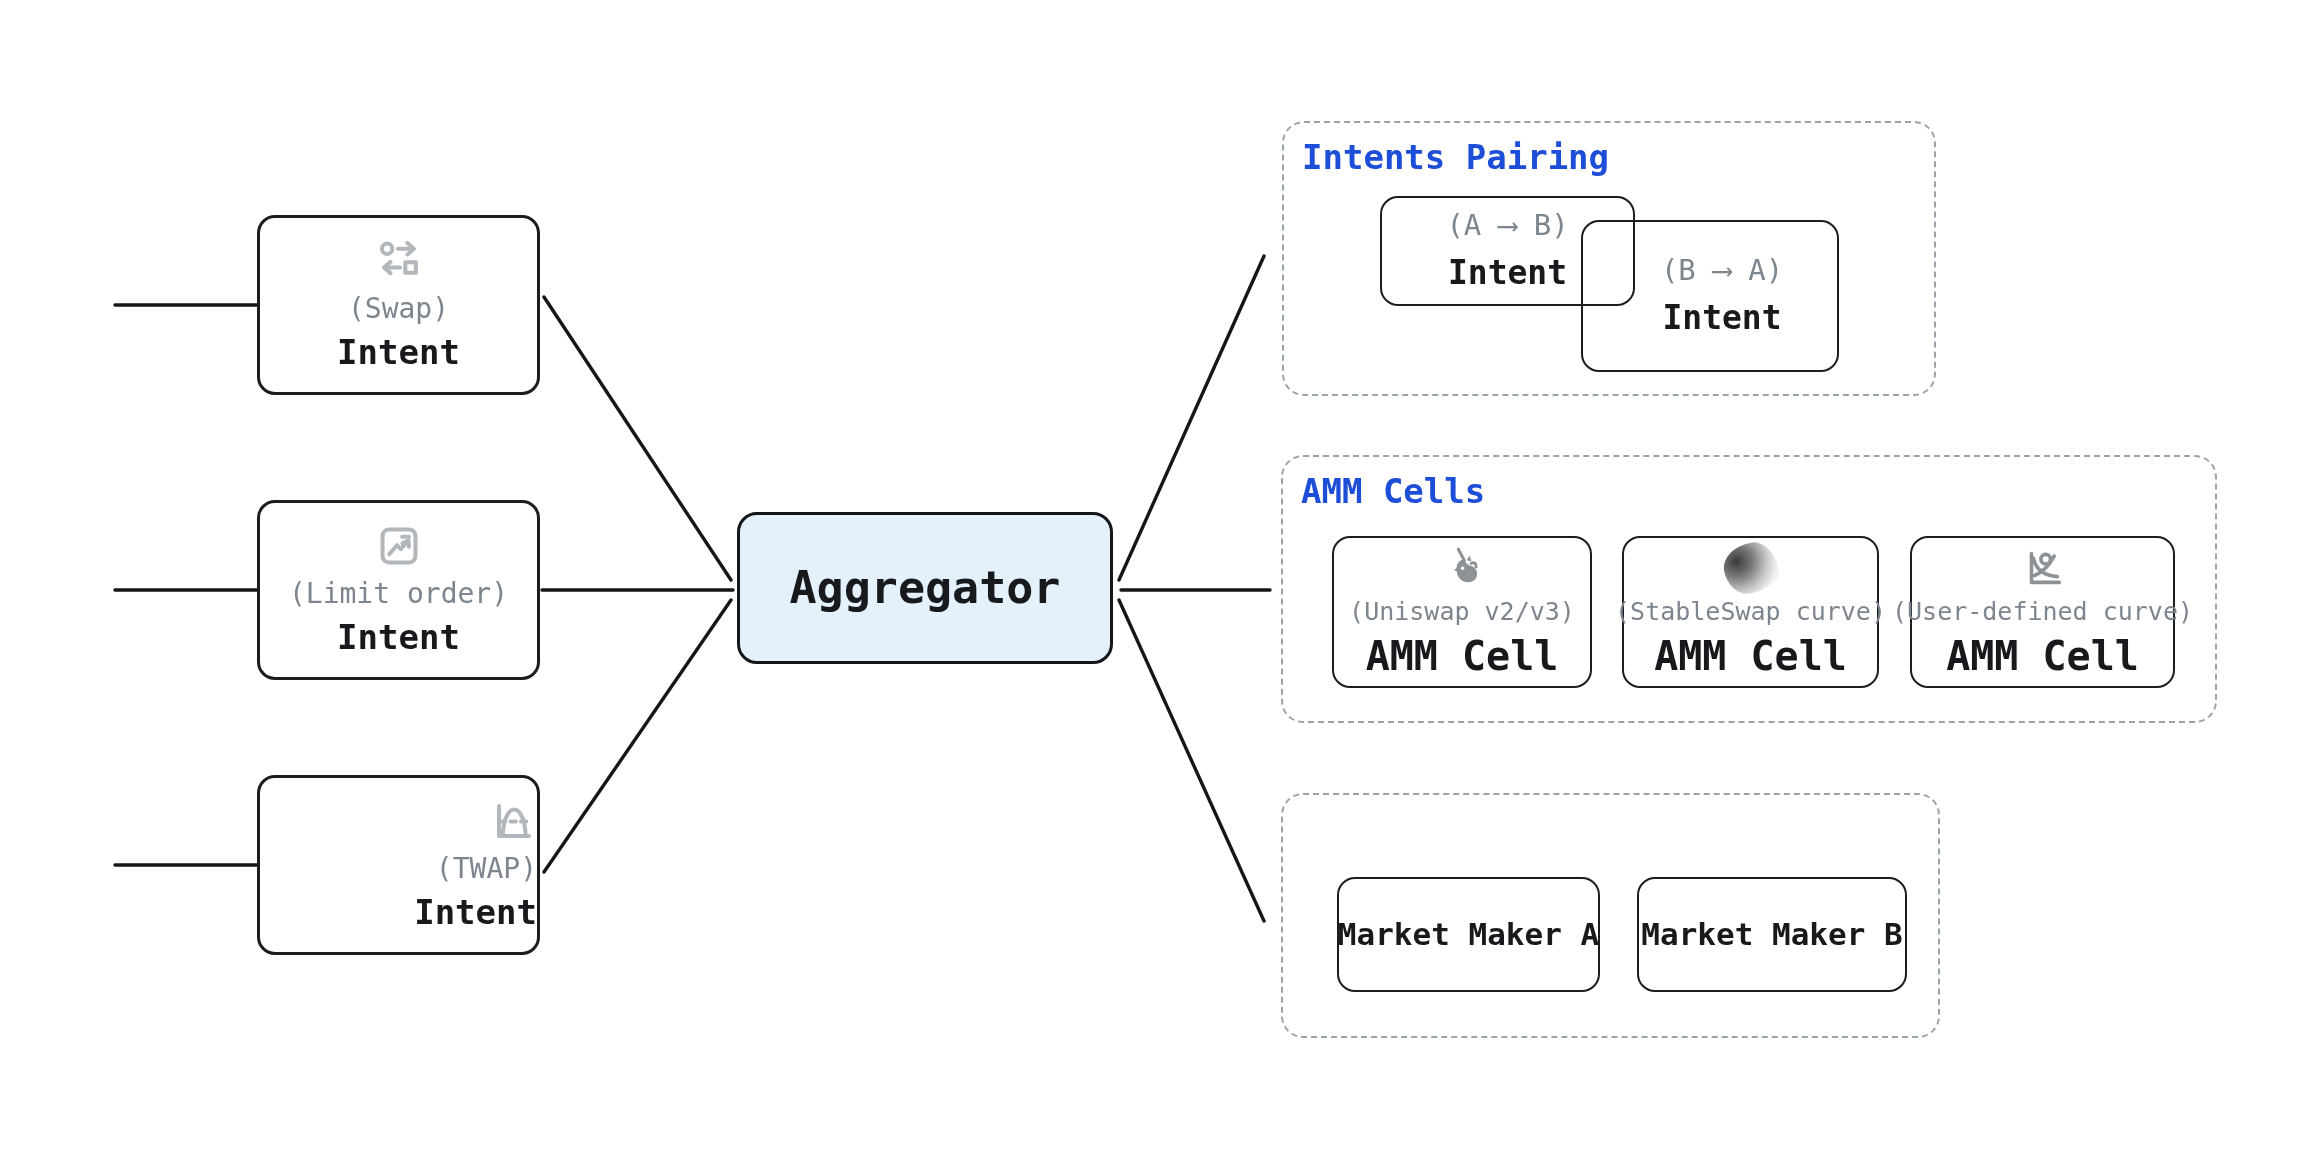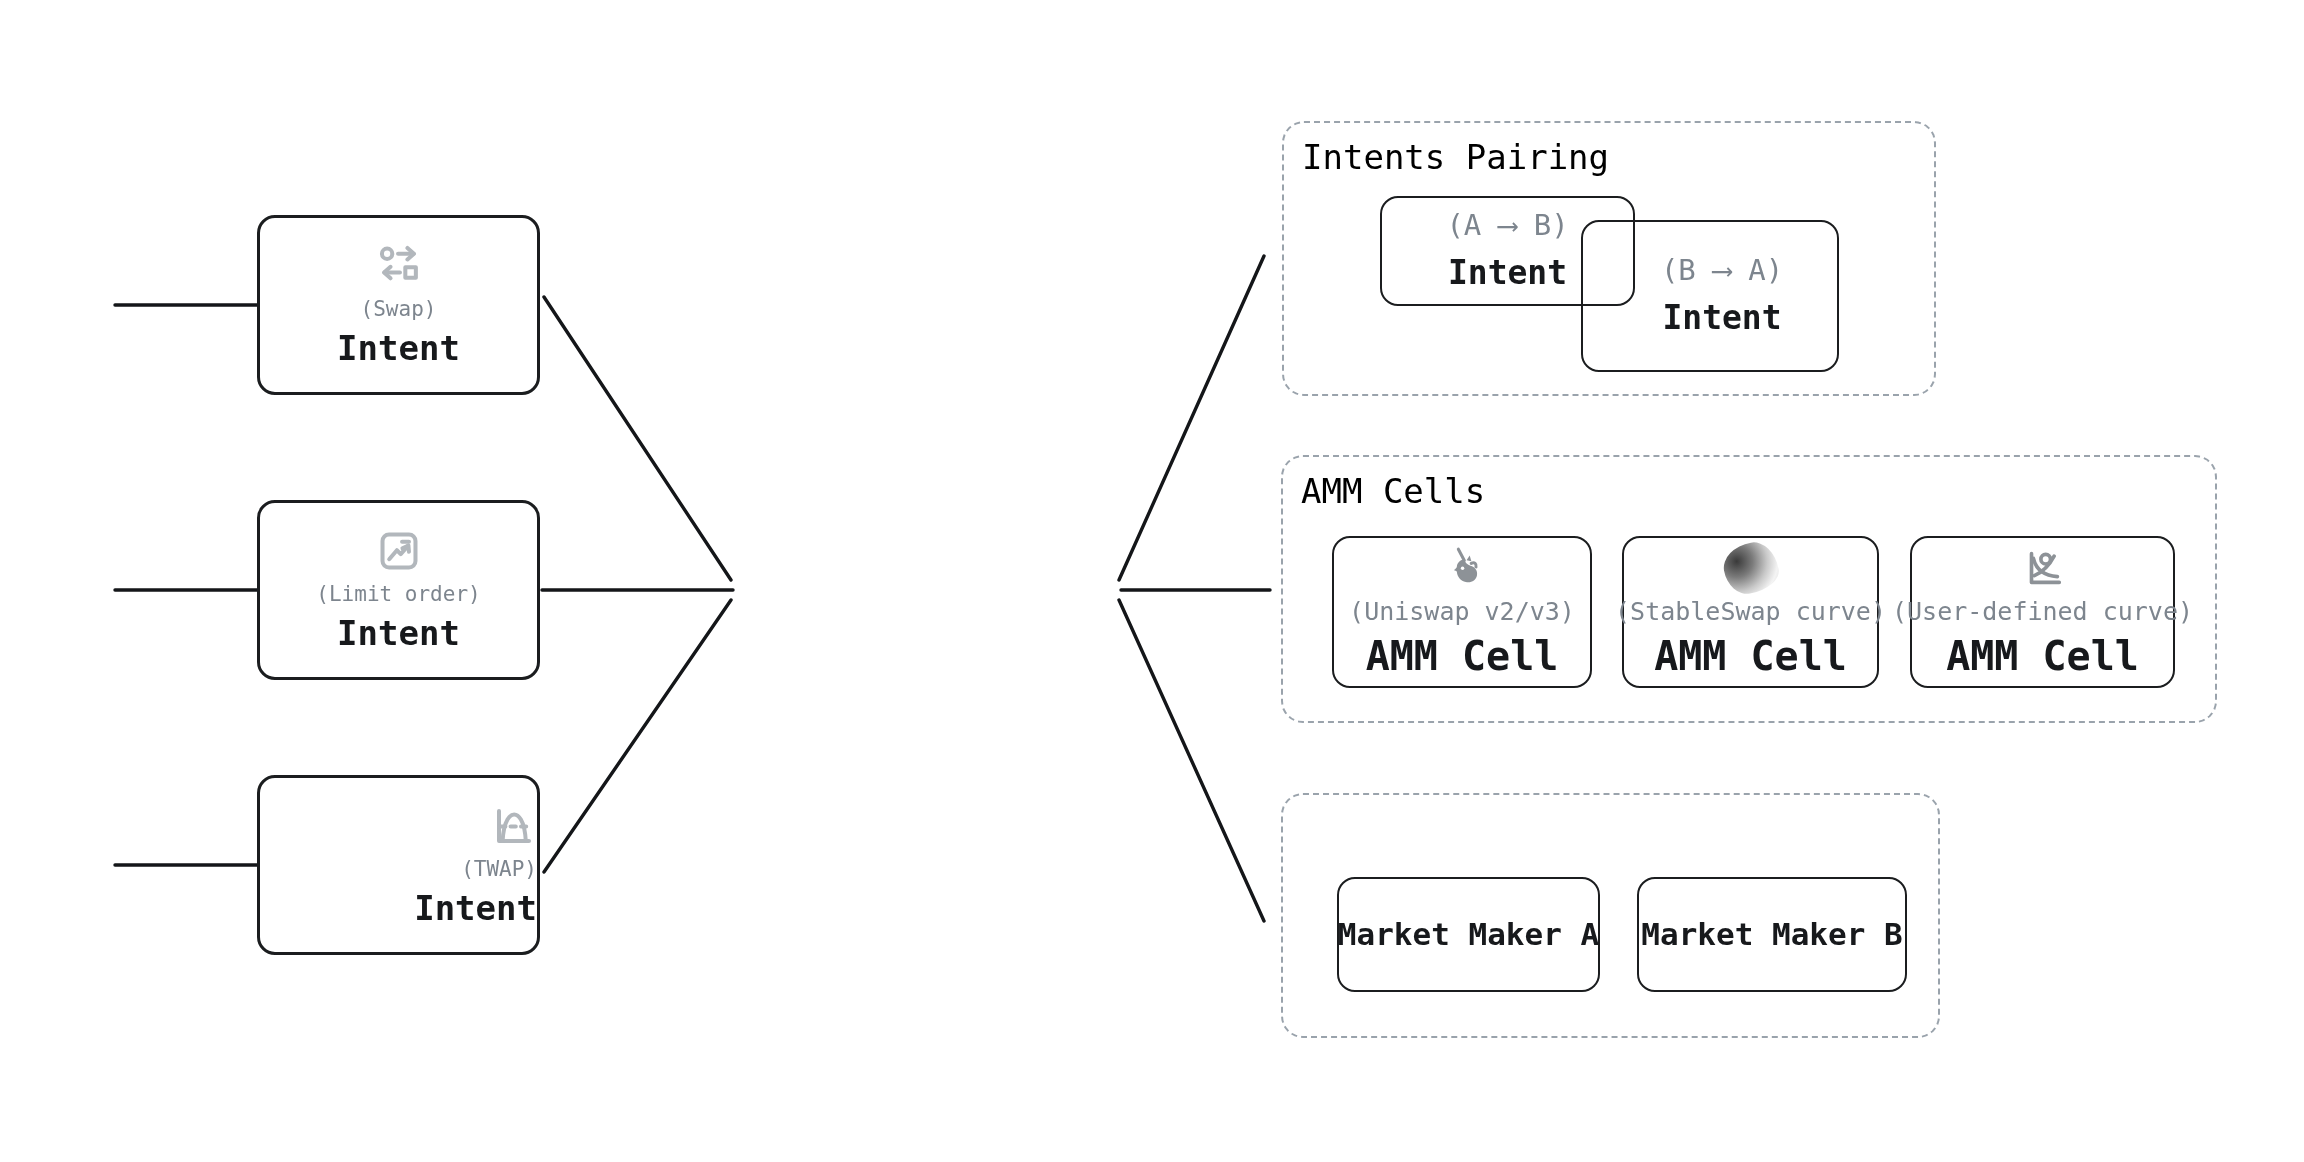--- a/index.html
+++ b/index.html
@@ -9,37 +9,37 @@
   }
   svg.wires{position:absolute;left:0;top:0;width:2304px;height:1162px;pointer-events:none;}
 
   
   .node{
     position:absolute;background:#ffffff;border:3px solid #1b1d1f;border-radius:18px;
     display:flex;flex-direction:column;align-items:center;justify-content:center;
     box-sizing:border-box;
   }
   .node.transparent{background:transparent;}
-  .type-label{color:#7d858e;font-size:21px;line-height:1.25;white-space:nowrap;}
+  .type-label{color:#7d858e;font-size:28px;line-height:1.25;white-space:nowrap;}
   .main-label{color:#17191c;font-size:34px;font-weight:700;line-height:1.3;white-space:nowrap;}
 
   
   .aggregator{
     position:absolute;left:737px;top:512px;width:376px;height:152px;
     background:#e4f1fb;border:3.5px solid #141619;border-radius:20px;
     display:flex;align-items:center;justify-content:center;box-sizing:border-box;
   }
   .aggregator .main-label{font-size:45px;}
 
   
   .section{
     position:absolute;border:2.5px dashed #9aa3ac;border-radius:22px;box-sizing:border-box;
   }
   .section-title{
-    position:absolute;left:18px;top:14px;color:#000000;font-size:34px;font-weight:400;white-space:nowrap;
+    position:absolute;left:18px;top:14px;color:#1d4ed8;font-size:34px;font-weight:700;white-space:nowrap;
   }
   #section-intents-pairing{left:1282px;top:121px;width:654px;height:275px;}
   #section-amm-cells{left:1281px;top:455px;width:936px;height:268px;}
   #section-private-mm{left:1281px;top:793px;width:659px;height:245px;}
 
   
   #pair-box-a{left:96px;top:73px;width:255px;height:110px;border-width:2.5px;gap:8px;}
   #pair-box-b{left:297px;top:97px;width:258px;height:152px;border-width:2.5px;gap:8px;padding-left:24px;}
   #pair-box-a .type-label,#pair-box-b .type-label{font-size:29px;}
   #pair-box-a .main-label,#pair-box-b .main-label{font-size:33px;}
@@ -130,20 +130,23 @@
       <svg width="48" height="48" viewBox="0 0 24 24" stroke="currentColor" stroke-width="2" fill="none" stroke-linecap="round" stroke-linejoin="round">
         <polyline points="5,4.5 5,19.5 20,19.5"></polyline>
         <path d="M6.8 19.5 C 7.4 8.5, 10.8 6.2, 12.6 6.2 C 14.4 6.2, 17.8 8.5, 18.4 19.5"></path>
         <line x1="5.6" y1="12.2" x2="19.4" y2="12.2" stroke-dasharray="2.6 2.6"></line>
       </svg>
     </span>
     <span class="type-label">(TWAP)</span>
     <span class="main-label">Intent</span>
   </div>
 
+  <div class="aggregator">
+    <span class="main-label">Aggregator</span>
+  </div>
 
   <div class="section" id="section-intents-pairing">
     <span class="section-title">Intents Pairing</span>
     <div class="node transparent" id="pair-box-a">
       <span class="type-label">(A ⟶ B)</span>
       <span class="main-label">Intent</span>
     </div>
     <div class="node transparent" id="pair-box-b">
       <span class="type-label">(B ⟶ A)</span>
       <span class="main-label">Intent</span>

